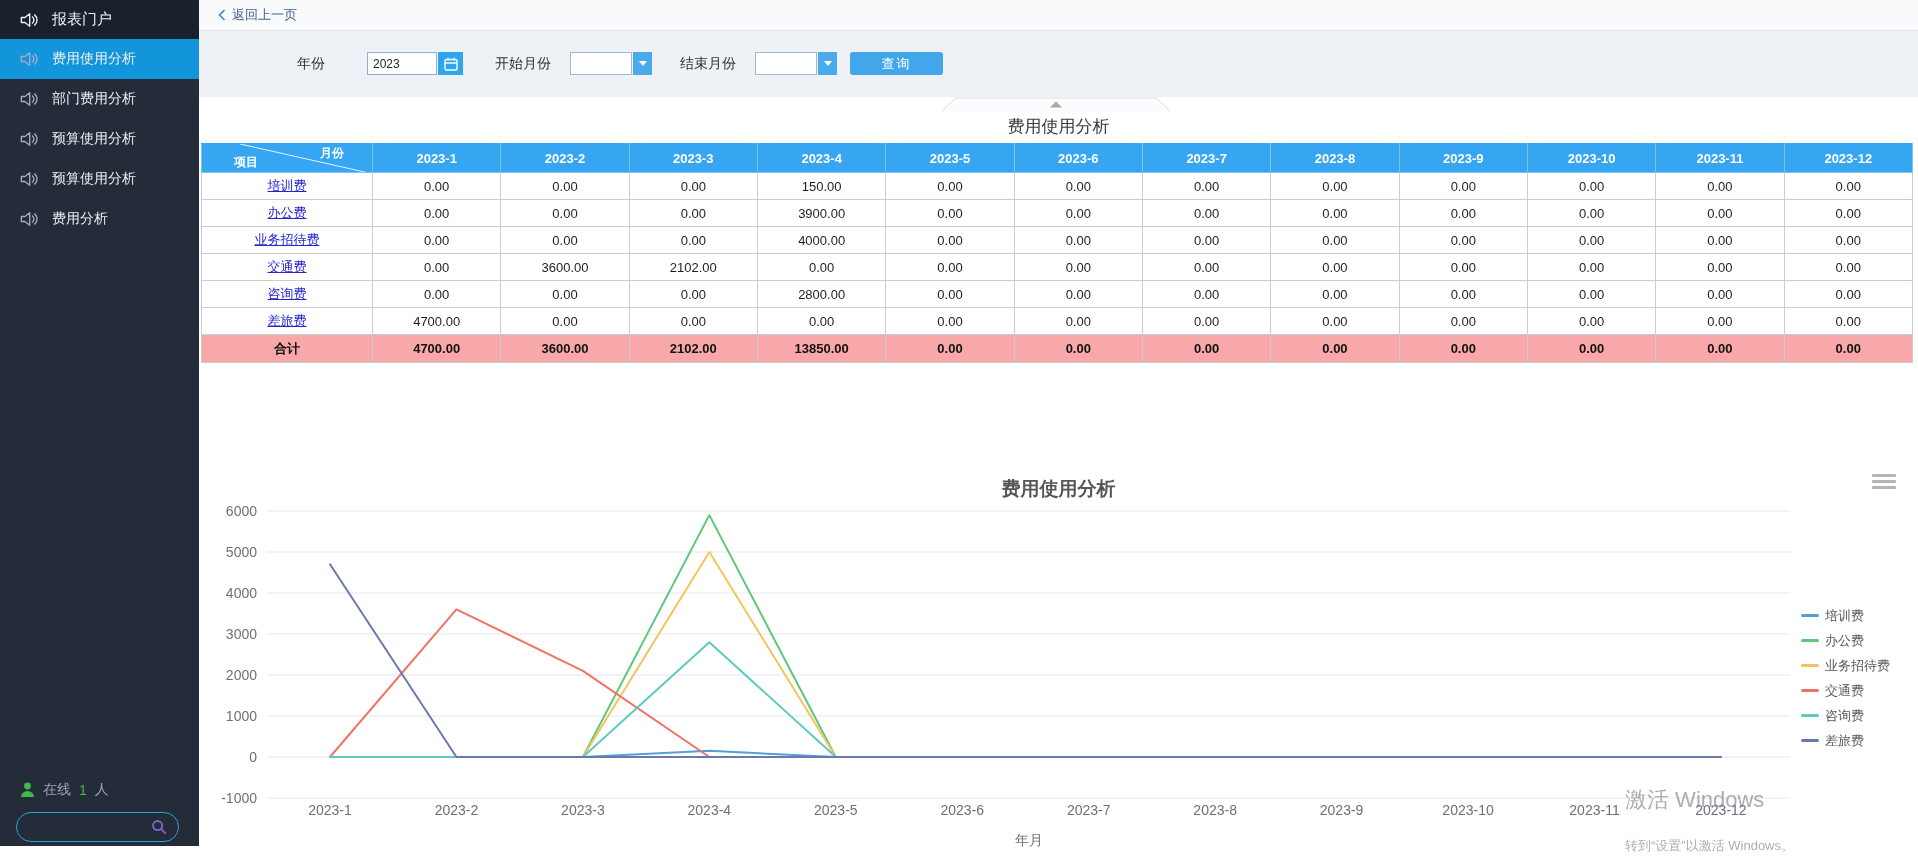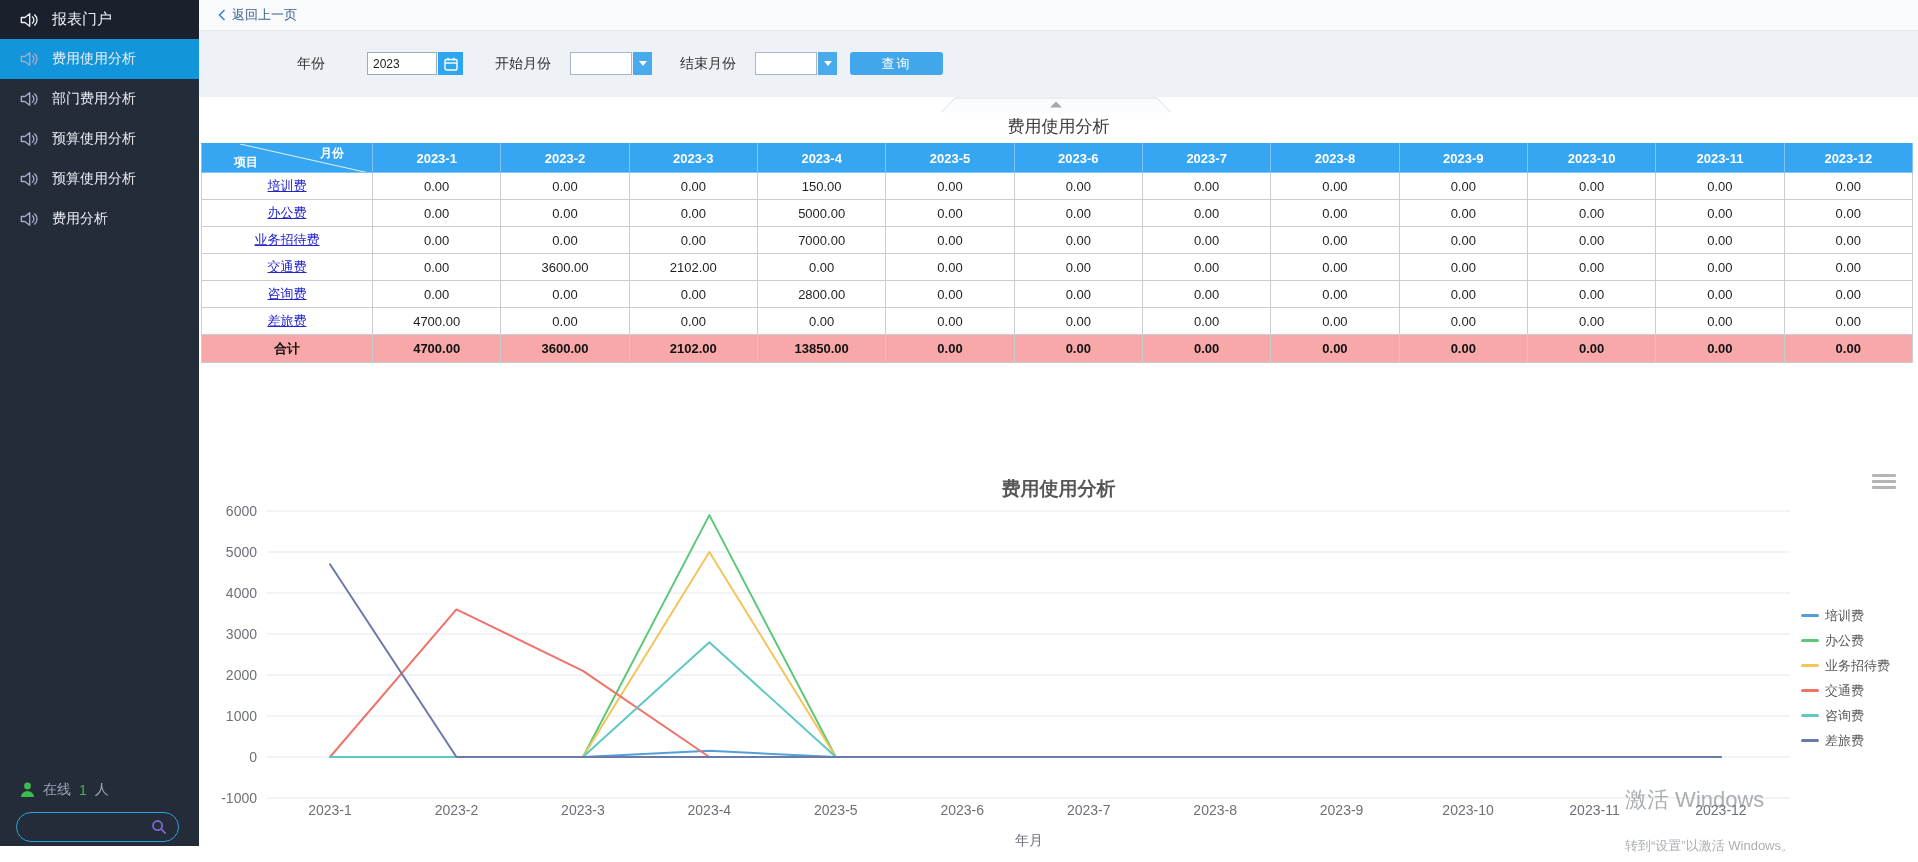--- a/index.html
+++ b/index.html
@@ -251,36 +251,36 @@
               <td>0.00</td>
               <td>0.00</td>
               <td>0.00</td>
               <td>0.00</td>
             </tr>
             <tr>
               <th><a>办公费</a></th>
               <td>0.00</td>
               <td>0.00</td>
               <td>0.00</td>
-              <td>5000.00</td>
+              <td>3900.00</td>
               <td>0.00</td>
               <td>0.00</td>
               <td>0.00</td>
               <td>0.00</td>
               <td>0.00</td>
               <td>0.00</td>
               <td>0.00</td>
               <td>0.00</td>
             </tr>
             <tr>
               <th><a>业务招待费</a></th>
               <td>0.00</td>
               <td>0.00</td>
               <td>0.00</td>
-              <td>7000.00</td>
+              <td>4000.00</td>
               <td>0.00</td>
               <td>0.00</td>
               <td>0.00</td>
               <td>0.00</td>
               <td>0.00</td>
               <td>0.00</td>
               <td>0.00</td>
               <td>0.00</td>
             </tr>
             <tr>

